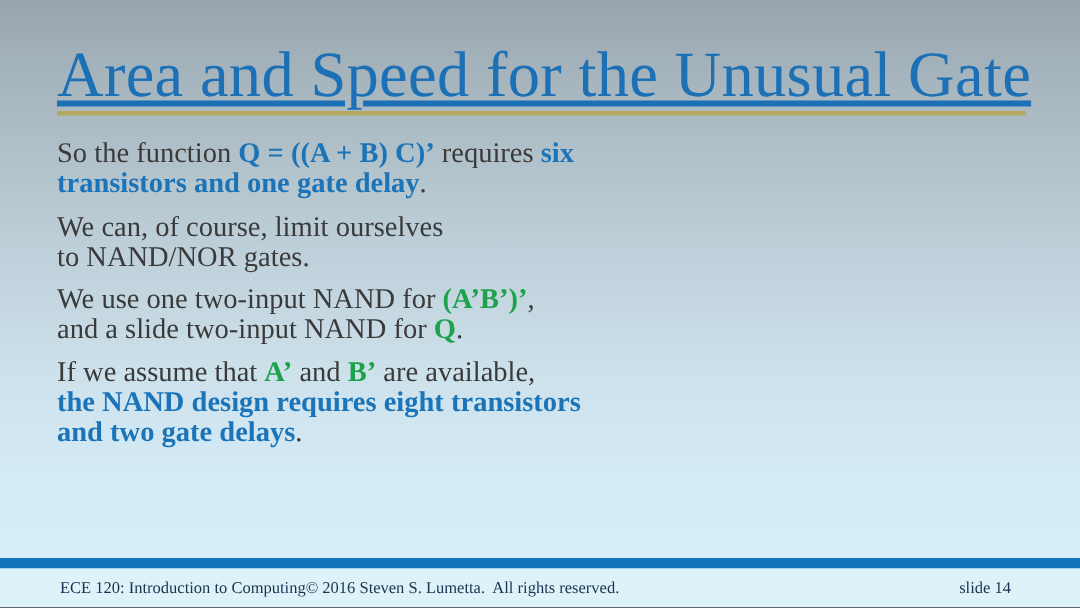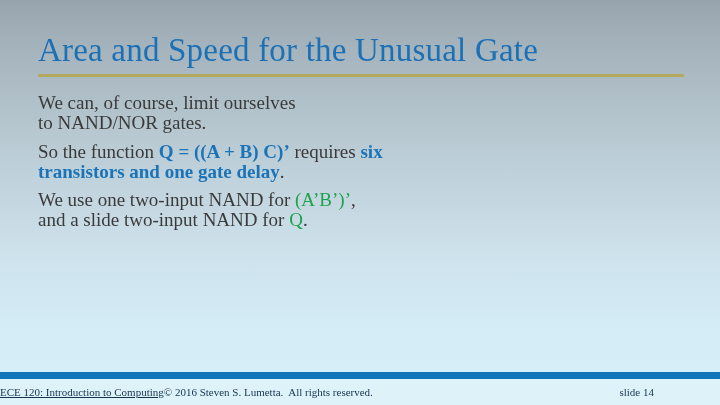--- a/index.html
+++ b/index.html
@@ -14,25 +14,26 @@
       #a3b1ba 10%,
       #b9cad3 35%,
       #cce0ea 60%,
       #d4ecf6 80%,
       #d7eff8 100%);
   }
   .slide-title {
     position: absolute;
     left: 38px;
     top: 34px;
-    font-size: 33px;
+    font-size: 43px;
     line-height: 33px;
     color: #1c70b5;
     letter-spacing: 0.2px;
     white-space: nowrap;
+    text-decoration: underline;
   }
   .title-rule {
     position: absolute;
     left: 38px;
     top: 74px;
     width: 646px;
     height: 3px;
     background: #b3a95f;
   }
   .slide-body {
@@ -42,57 +43,58 @@
     width: 660px;
   }
   .para {
     margin: 0 0 8.5px 0;
     font-size: 19px;
     line-height: 20px;
     color: #3a3a3a;
   }
   .seg-plain { color: #3a3a3a; }
   .seg-blue  { color: #1b74b8; font-weight: bold; }
-  .seg-green { color: #1ea24c; font-weight: normal; }
+  .seg-green { color: #1ea24c; font-weight: bold; }
   .footer-bar {
     position: absolute;
     left: 0;
     bottom: 26px;
     width: 720px;
     height: 7px;
     background: #1173b9;
   }
   .footer-strip {
     position: absolute;
     left: 0;
     bottom: 0;
     width: 720px;
     height: 26px;
     background: #def2fa;
     display: flex;
     align-items: center;
     font-size: 11px;
     color: #17344f;
   }
-  .footer-course   { white-space: nowrap; text-decoration: underline; }
+  .footer-course   { padding-left: 40px; white-space: nowrap; }
   .footer-copy     { flex: 1; white-space: pre; }
-  .footer-slideno  { padding-right: 66px; white-space: nowrap; text-align: right; }
+  .footer-slideno  { padding-right: 46px; white-space: nowrap; text-align: right; }
 </style>
 </head>
 <body>
 
 <div class="slide">
   <div class="slide-title">Area and Speed for the Unusual Gate</div>
 
   <div class="title-rule"></div>
 
   <div class="slide-body">
+      <p class="para"><span class="seg-plain">So the function </span><span class="seg-blue">Q = ((A + B) C)’</span><span class="seg-plain"> requires </span><span class="seg-blue">six</span><br><span class="seg-blue">transistors and one gate delay</span><span class="seg-plain">.</span></p>
       <p class="para"><span class="seg-plain">We can, of course, limit ourselves</span><br><span class="seg-plain">to NAND/NOR gates.</span></p>
-      <p class="para"><span class="seg-plain">So the function </span><span class="seg-blue">Q = ((A + B) C)’</span><span class="seg-plain"> requires </span><span class="seg-blue">six</span><br><span class="seg-blue">transistors and one gate delay</span><span class="seg-plain">.</span></p>
       <p class="para"><span class="seg-plain">We use one two-input NAND for </span><span class="seg-green">(A’B’)’</span><span class="seg-plain">,</span><br><span class="seg-plain">and a slide two-input NAND for </span><span class="seg-green">Q</span><span class="seg-plain">.</span></p>
+      <p class="para"><span class="seg-plain">If we assume that </span><span class="seg-green">A’</span><span class="seg-plain"> and </span><span class="seg-green">B’</span><span class="seg-plain"> are available,</span><br><span class="seg-blue">the NAND design requires eight transistors</span><br><span class="seg-blue">and two gate delays</span><span class="seg-plain">.</span></p>
     </div>
 
   <div class="footer-bar"></div>
 
   <div class="footer-strip">
     <div class="footer-course">ECE 120: Introduction to Computing</div>
     <div class="footer-copy">© 2016 Steven S. Lumetta.  All rights reserved.</div>
     <div class="footer-slideno">slide 14</div>
   </div>
 </div>

